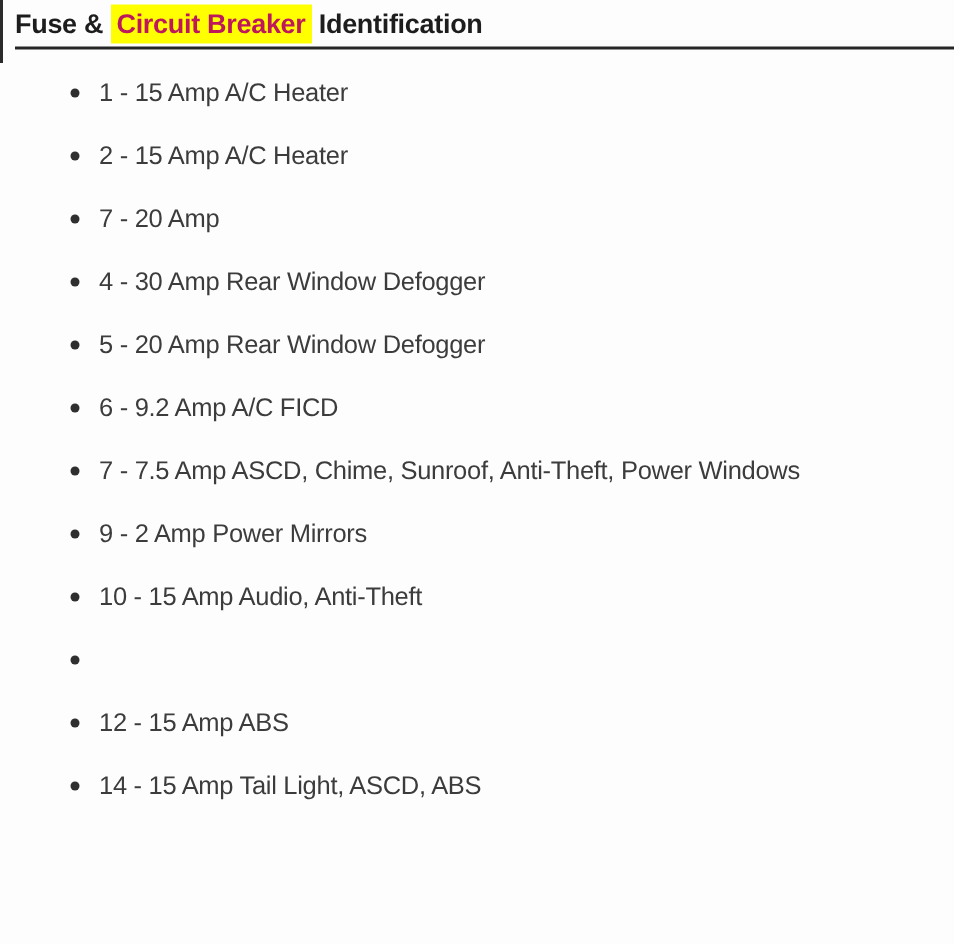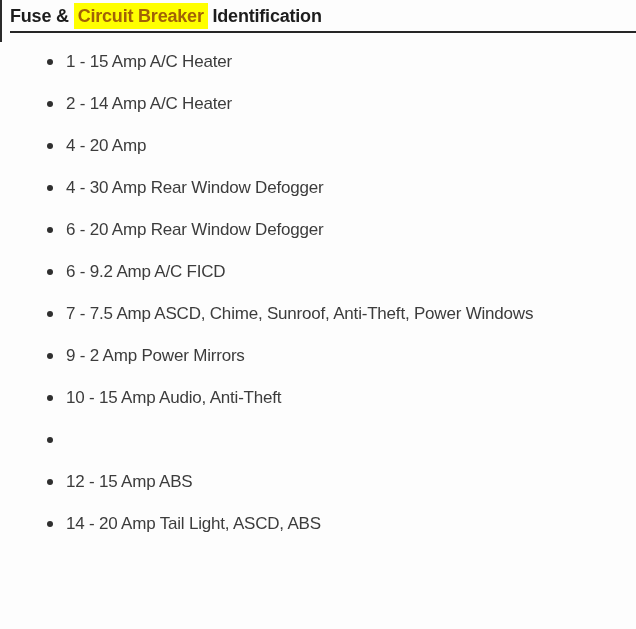--- a/index.html
+++ b/index.html
@@ -28,21 +28,21 @@
   .page-title {
     margin: 0;
     font-size: 18px;
     font-weight: bold;
     line-height: 24px;
     color: #1d1d1d;
     letter-spacing: -0.2px;
     white-space: nowrap;
   }
   .page-title mark {
-    color: #a16207;
+    color: #be185d;
     padding: 3px 4px;
   }
   .title-divider {
     border: none;
     border-top: 2px solid #262626;
     margin: 3px 0 0 10px;
   }
   .fuse-list {
     list-style: none;
     margin: 0;
@@ -78,33 +78,33 @@
 
 <hr class="title-divider">
 
 <ul class="fuse-list" id="fuse-list">
     <li class="fuse-item">
       <span class="bullet"></span>
       <span>1 - 15 Amp A/C Heater</span>
     </li>
     <li class="fuse-item">
       <span class="bullet"></span>
-      <span>2 - 14 Amp A/C Heater</span>
+      <span>2 - 15 Amp A/C Heater</span>
     </li>
     <li class="fuse-item">
       <span class="bullet"></span>
-      <span>4 - 20 Amp</span>
+      <span>7 - 20 Amp</span>
     </li>
     <li class="fuse-item">
       <span class="bullet"></span>
       <span>4 - 30 Amp Rear Window Defogger</span>
     </li>
     <li class="fuse-item">
       <span class="bullet"></span>
-      <span>6 - 20 Amp Rear Window Defogger</span>
+      <span>5 - 20 Amp Rear Window Defogger</span>
     </li>
     <li class="fuse-item">
       <span class="bullet"></span>
       <span>6 - 9.2 Amp A/C FICD</span>
     </li>
     <li class="fuse-item">
       <span class="bullet"></span>
       <span>7 - 7.5 Amp ASCD, Chime, Sunroof, Anti-Theft, Power Windows</span>
     </li>
     <li class="fuse-item">
@@ -117,15 +117,15 @@
     </li>
     <li class="fuse-item">
       <span class="bullet"></span>
     </li>
     <li class="fuse-item">
       <span class="bullet"></span>
       <span>12 - 15 Amp ABS</span>
     </li>
     <li class="fuse-item">
       <span class="bullet"></span>
-      <span>14 - 20 Amp Tail Light, ASCD, ABS</span>
+      <span>14 - 15 Amp Tail Light, ASCD, ABS</span>
     </li>
   </ul>
 
 </body></html>

